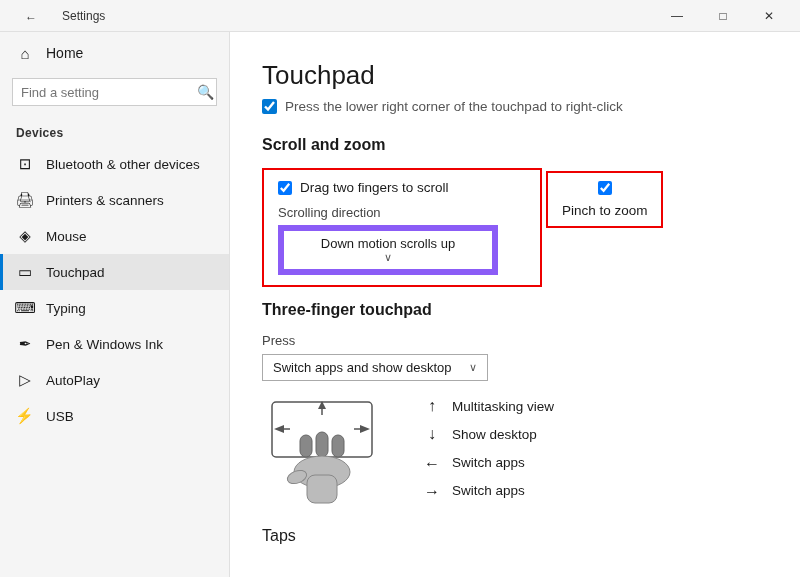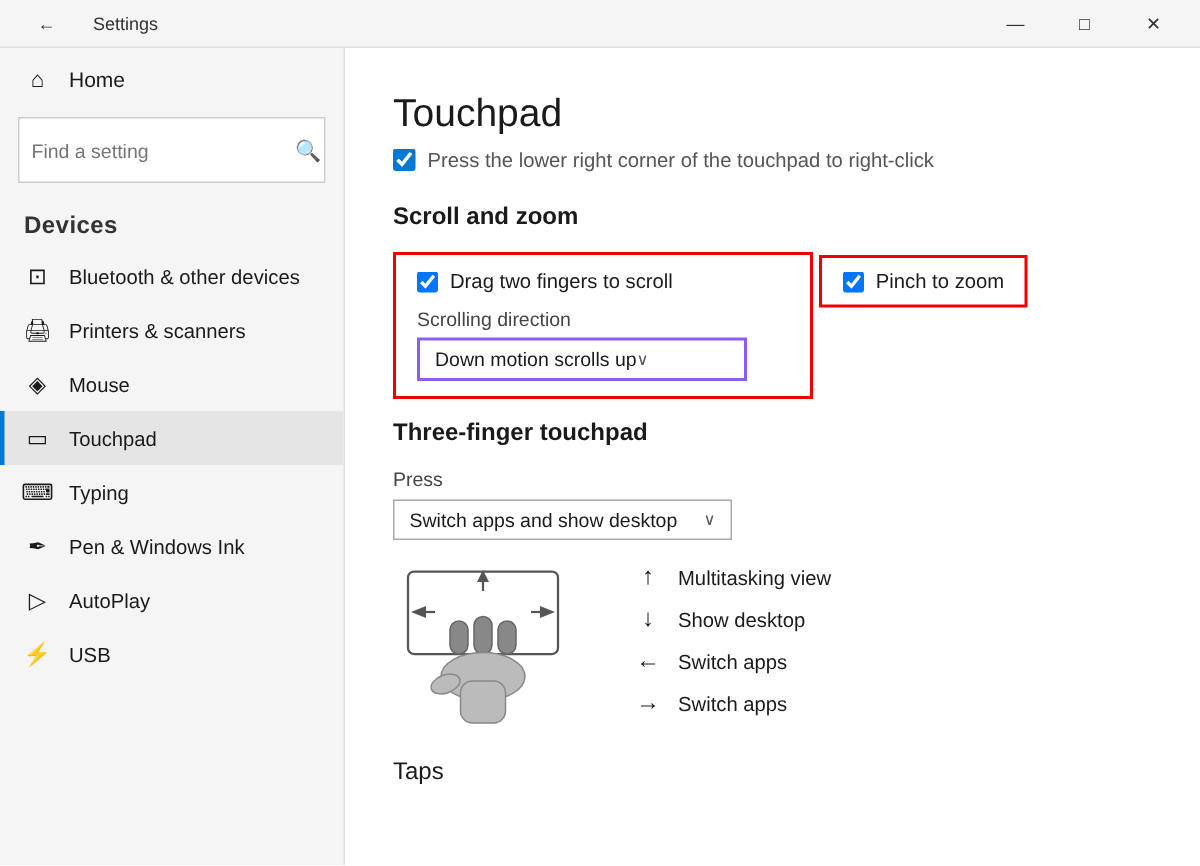--- a/index.html
+++ b/index.html
@@ -71,31 +71,31 @@
       padding: 12px 16px;
       cursor: pointer;
     }
     .search-box {
       margin: 4px 12px 12px 12px;
       display: flex;
       align-items: center;
       border: 1px solid #ccc;
       background: #fff;
       padding: 4px 8px;
-      height: 44px;
+      height: 28px;
     }
     .search-box input {
       border: none;
       outline: none;
       font-size: 13px;
       flex: 1;
       background: transparent;
     }
     .sidebar-section-title {
-      font-size: 16px;
+      font-size: 12px;
       font-weight: 700;
       color: #333;
       padding: 8px 16px 6px 16px;
       letter-spacing: 0.3px;
     }
     .sidebar-item {
       display: flex;
       align-items: center;
       gap: 12px;
       padding: 9px 16px;
@@ -170,40 +170,42 @@
     }
     .direction-label {
       font-size: 13px;
       color: #444;
       margin-bottom: 5px;
     }
     .dropdown-select {
       display: flex;
       align-items: center;
       justify-content: flex-start;
-      border: 2px solid #8b5cf6;
+      border: 6px solid #8b5cf6;
       background: #fff;
       padding: 5px 10px;
       cursor: pointer;
       font-size: 13px;
       width: 220px;
+      flex-direction: column;
     }
     .dropdown-arrow {
       font-size: 11px;
       color: #555;
     }
     
     .pinch-box {
       border: 2px solid #e00;
       display: inline-flex;
       align-items: center;
       gap: 8px;
       padding: 8px 14px;
       margin-bottom: 24px;
       font-size: 13.5px;
+      flex-direction: column;
     }
     .pinch-box input[type="checkbox"] {
       width: 14px;
       height: 14px;
     }
     
     .swipes-label {
       font-size: 13px;
       color: #444;
       margin-bottom: 6px;

